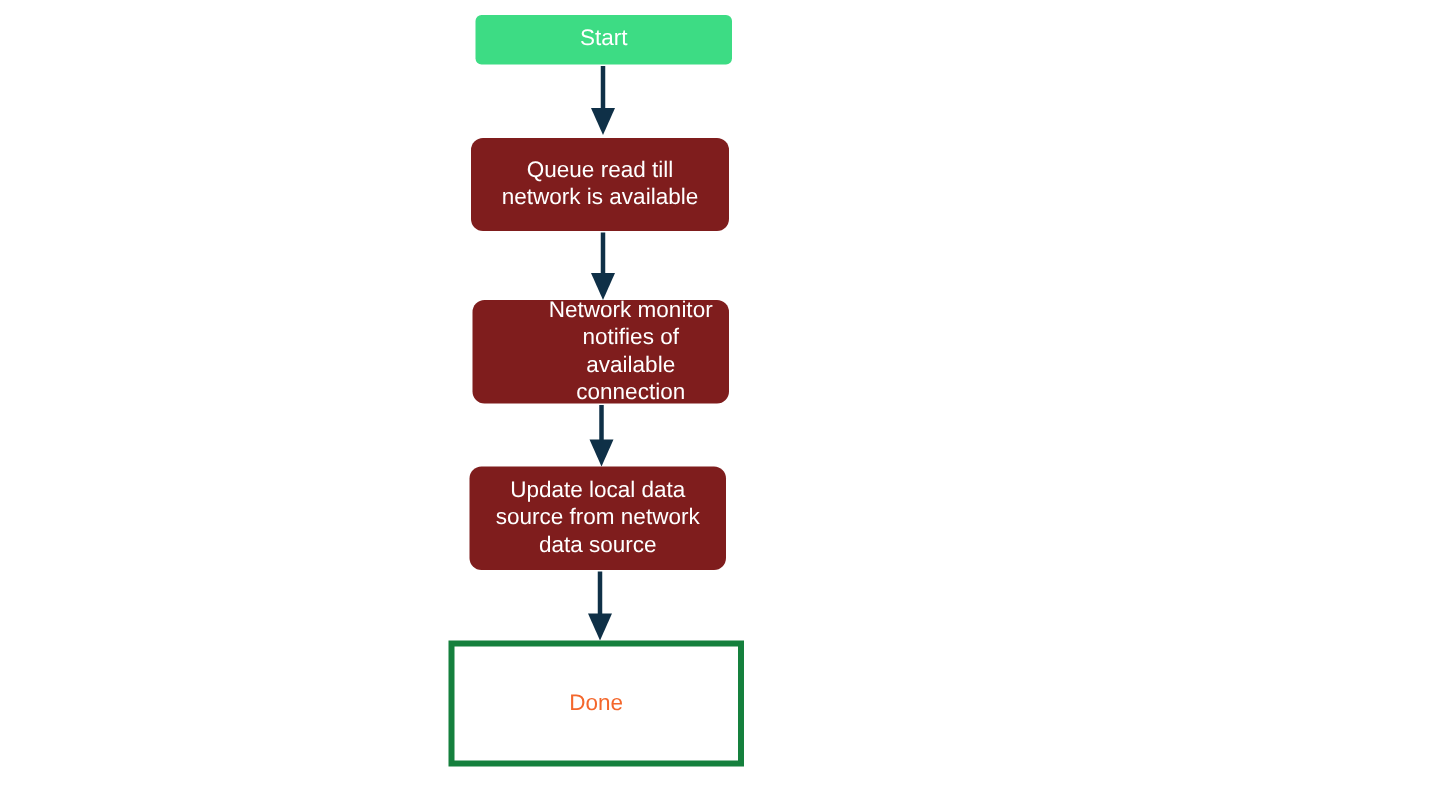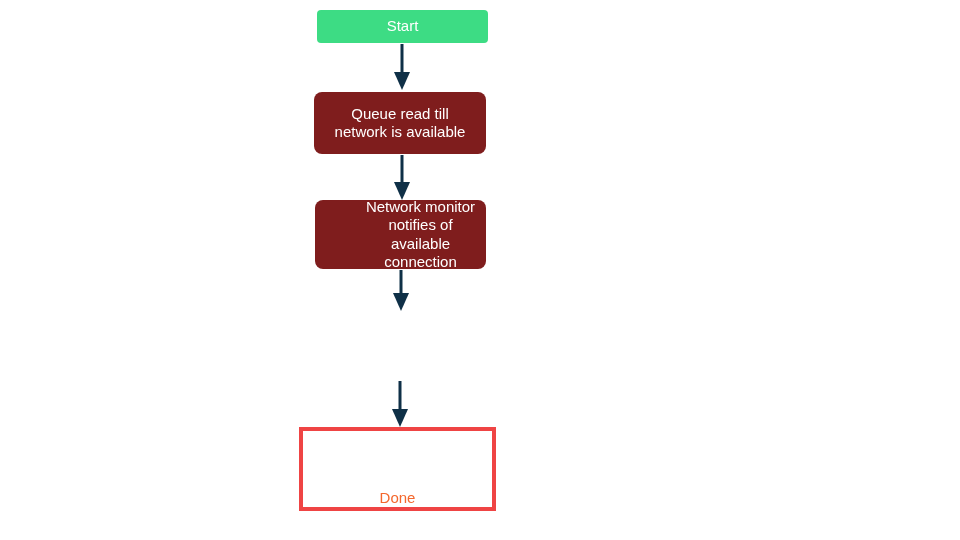--- a/index.html
+++ b/index.html
@@ -63,25 +63,24 @@
     top: 311px;
     width: 171px;
     height: 69px;
   }
   .node-done {
     left: 299px;
     top: 427px;
     width: 197px;
     height: 84px;
     background: #ffffff;
-    border: 4px solid #ef4444;
+    border: 4px solid #15803d;
     border-radius: 0;
     color: #F4672C;
     font-size: 15px;
-    align-items: flex-end;
   }
   .node-label {
     display: block;
     padding: 0 6px;
     white-space: pre-line;
   }
   .connector {
     position: absolute;
     pointer-events: none;
   }
@@ -124,20 +123,25 @@
 connection</span>
   </div>
 
   <div class="connector" style="left:389px; top:270px;">
     <svg width="24" height="41" viewBox="0 0 24 41" aria-hidden="true">
       <line x1="12" y1="0" x2="12" y2="25" stroke="#0F3047" stroke-width="3"></line>
       <polygon points="4,23 20,23 12,41" fill="#0F3047"></polygon>
     </svg>
   </div>
 
+  <div class="node node-process node-p3">
+    <span class="node-label">Update local data
+source from network
+data source</span>
+  </div>
 
   <div class="connector" style="left:388px; top:381px;">
     <svg width="24" height="46" viewBox="0 0 24 46" aria-hidden="true">
       <line x1="12" y1="0" x2="12" y2="30" stroke="#0F3047" stroke-width="3"></line>
       <polygon points="4,28 20,28 12,46" fill="#0F3047"></polygon>
     </svg>
   </div>
 
   <div class="node node-done">
     <span class="node-label">Done</span>

